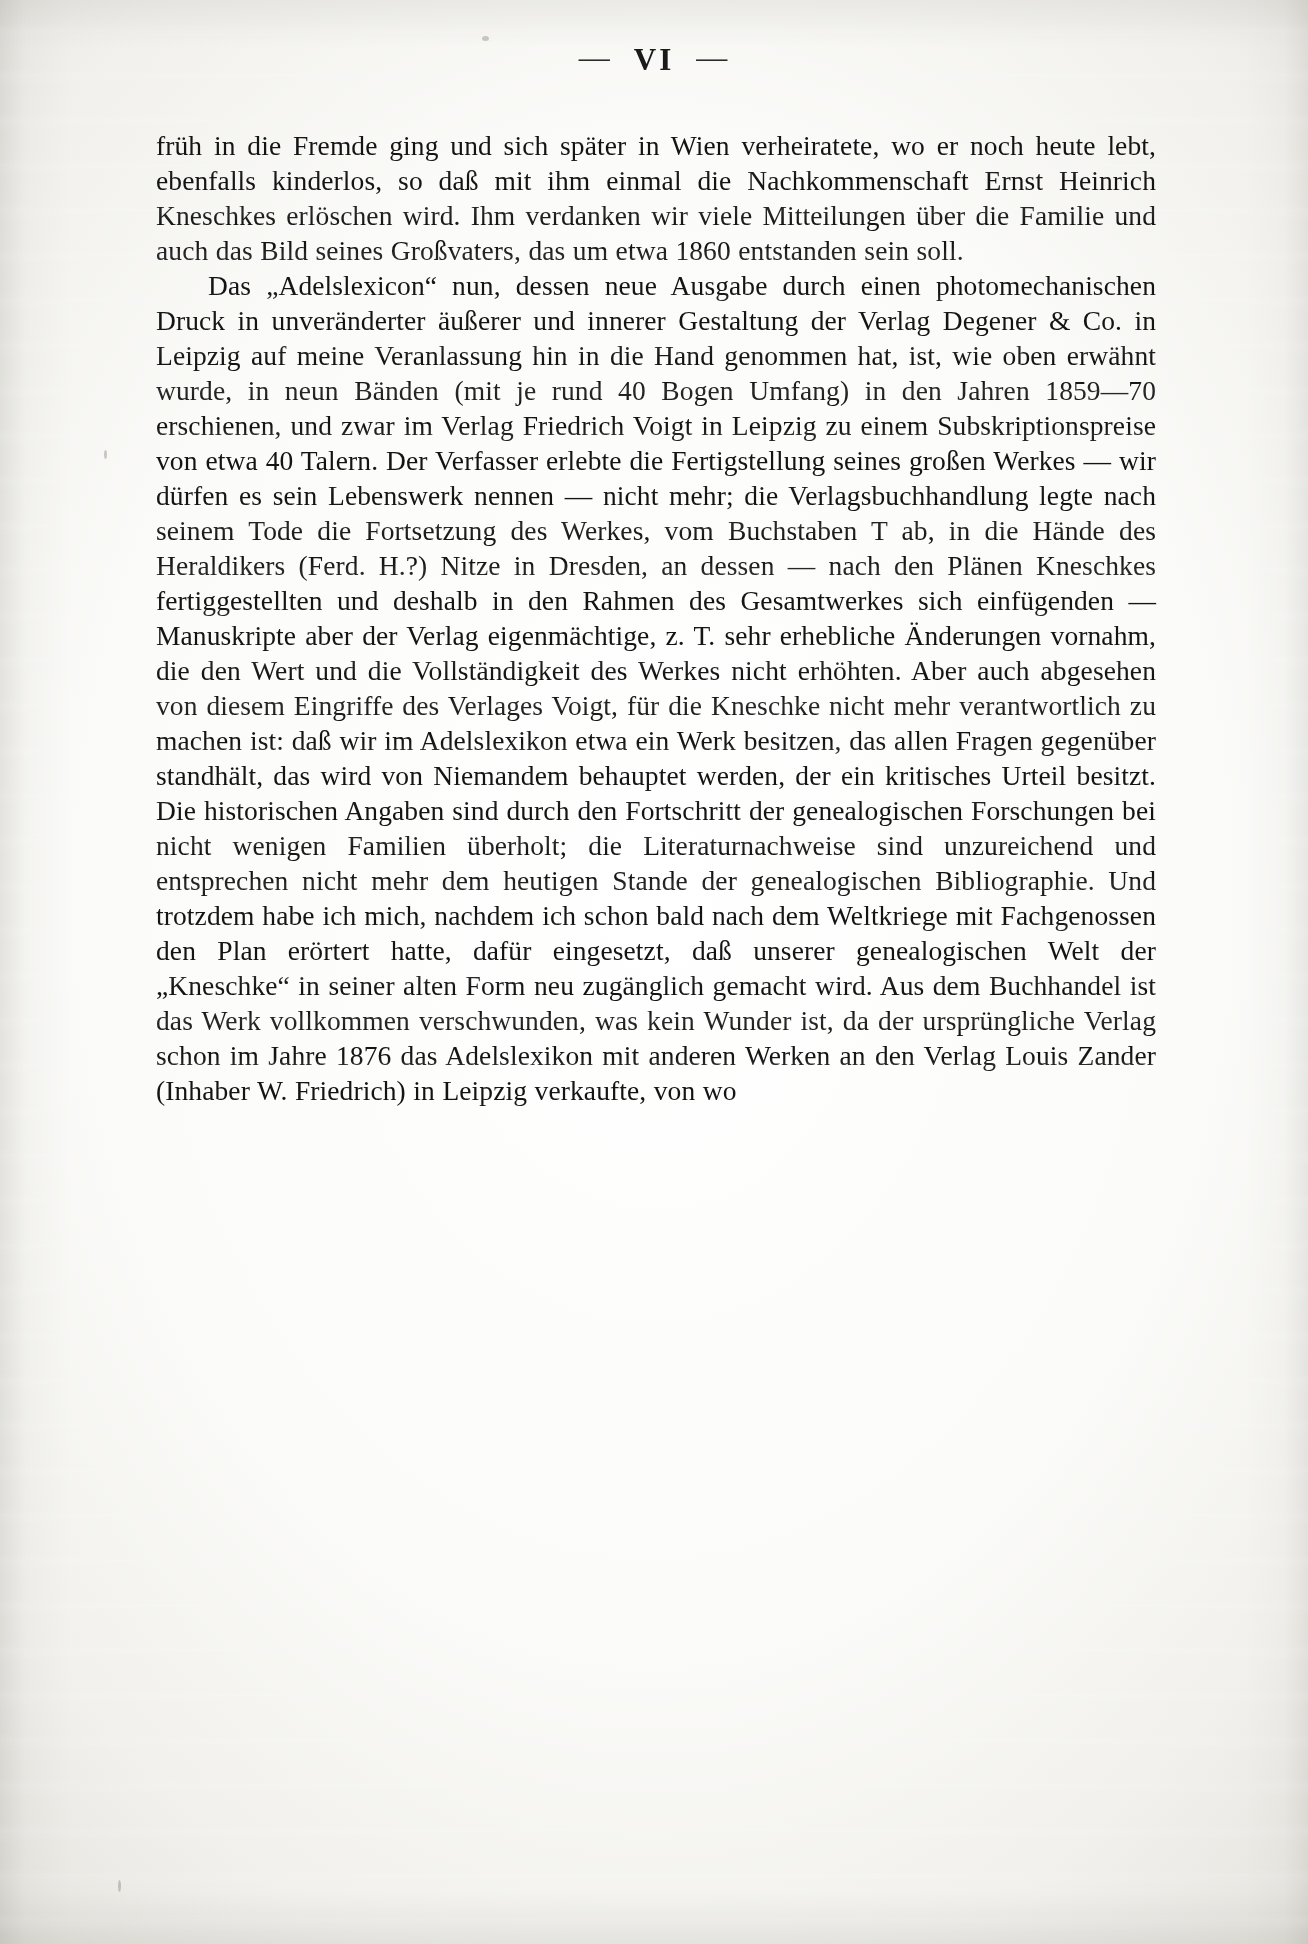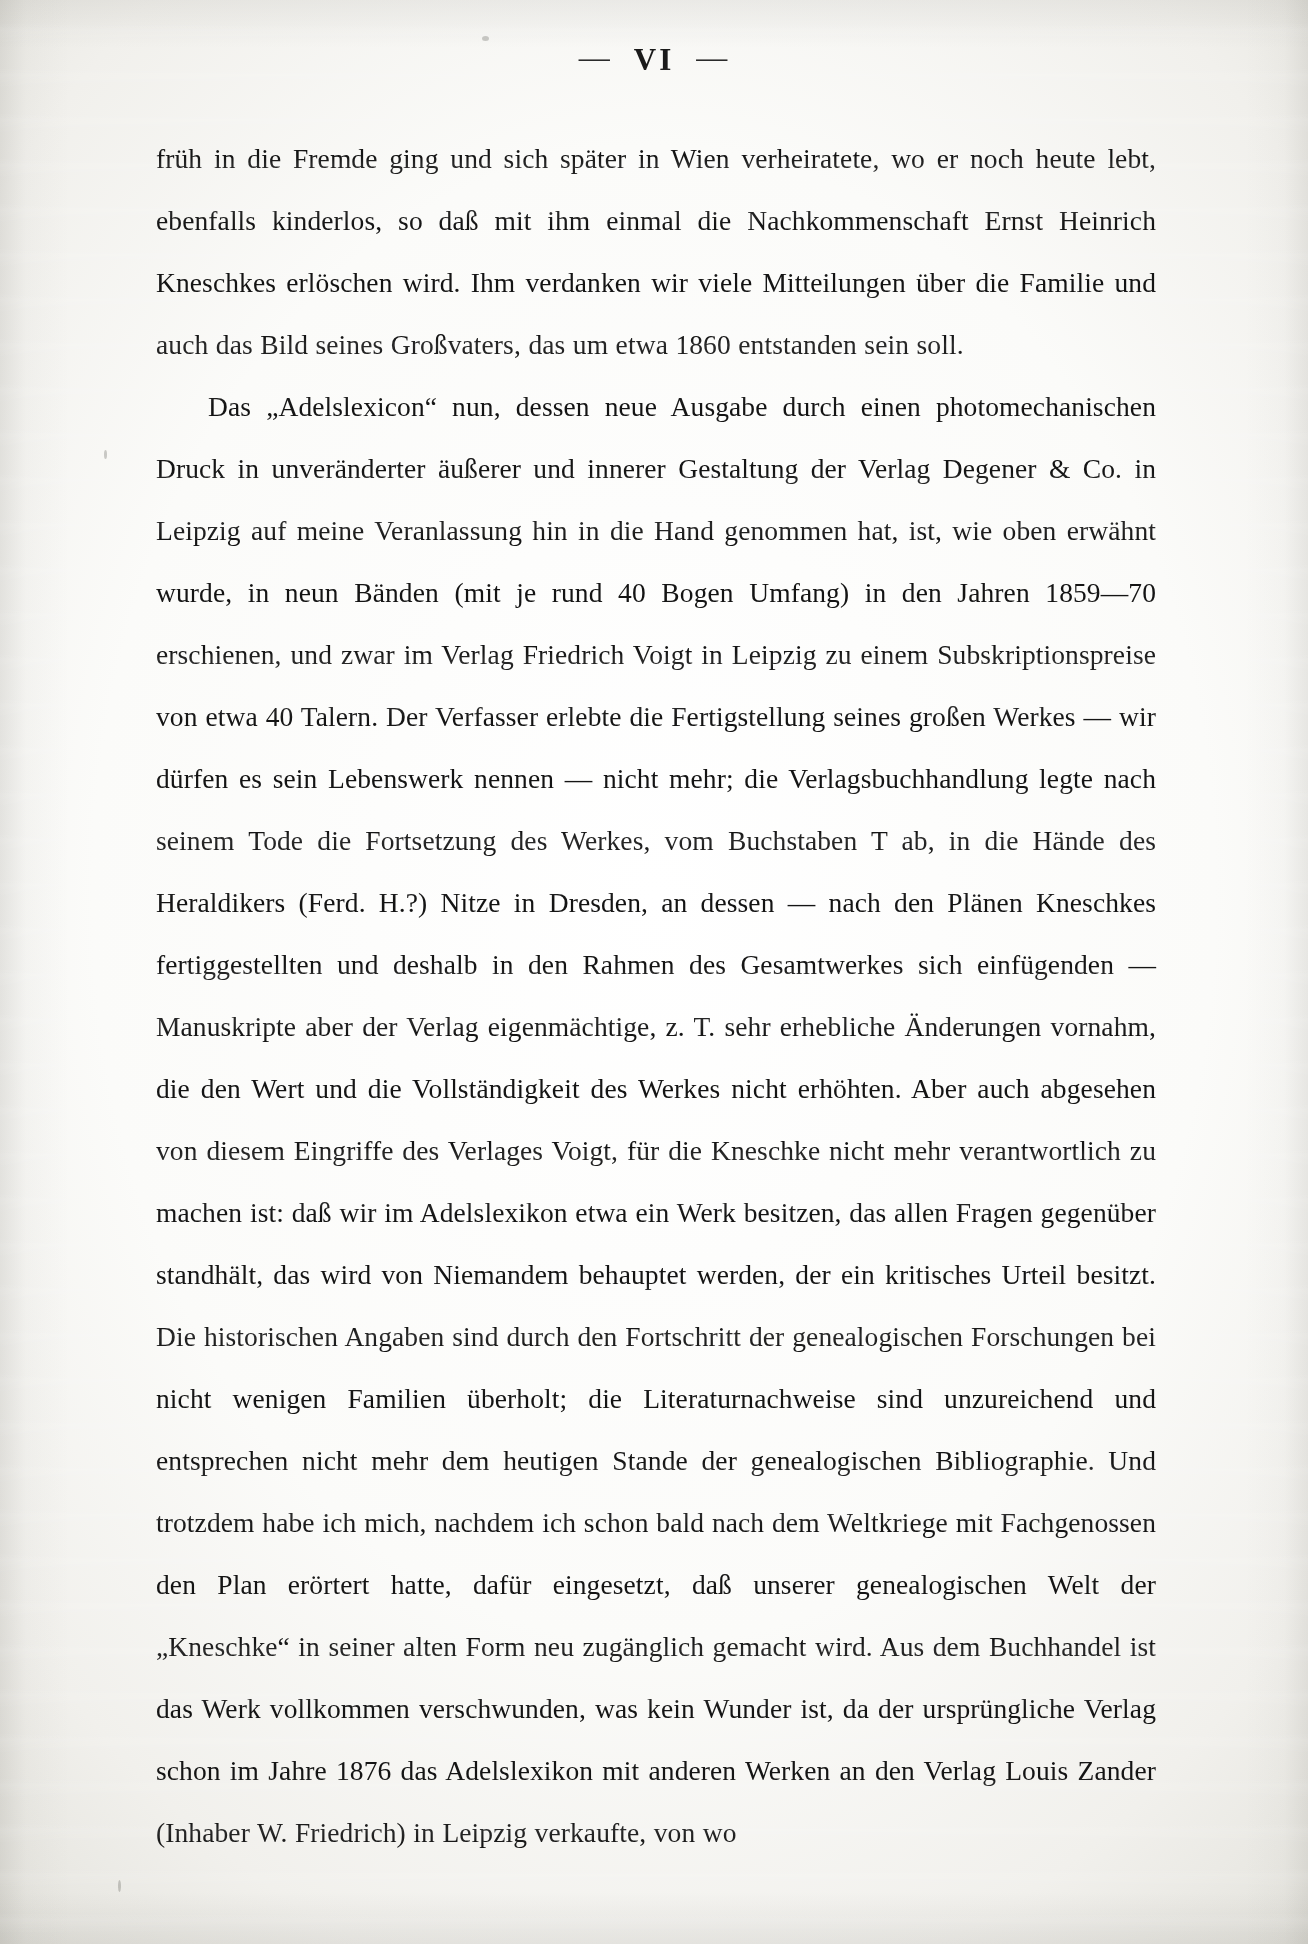--- a/index.html
+++ b/index.html
@@ -71,21 +71,21 @@
   .textblock {
     position: absolute;
     left: 156px;
     top: 128px;
     width: 1000px;
   }
 
   p.para {
     margin: 0;
     font-size: 27.5px;
-    line-height: 62px;
+    line-height: 35px;
     text-align: justify;
     text-justify: inter-word;
     color: #141414;
     letter-spacing: 0.1px;
     word-spacing: 0.5px;
   }
   p.para + p.para {
     text-indent: 52px;
   }
 

